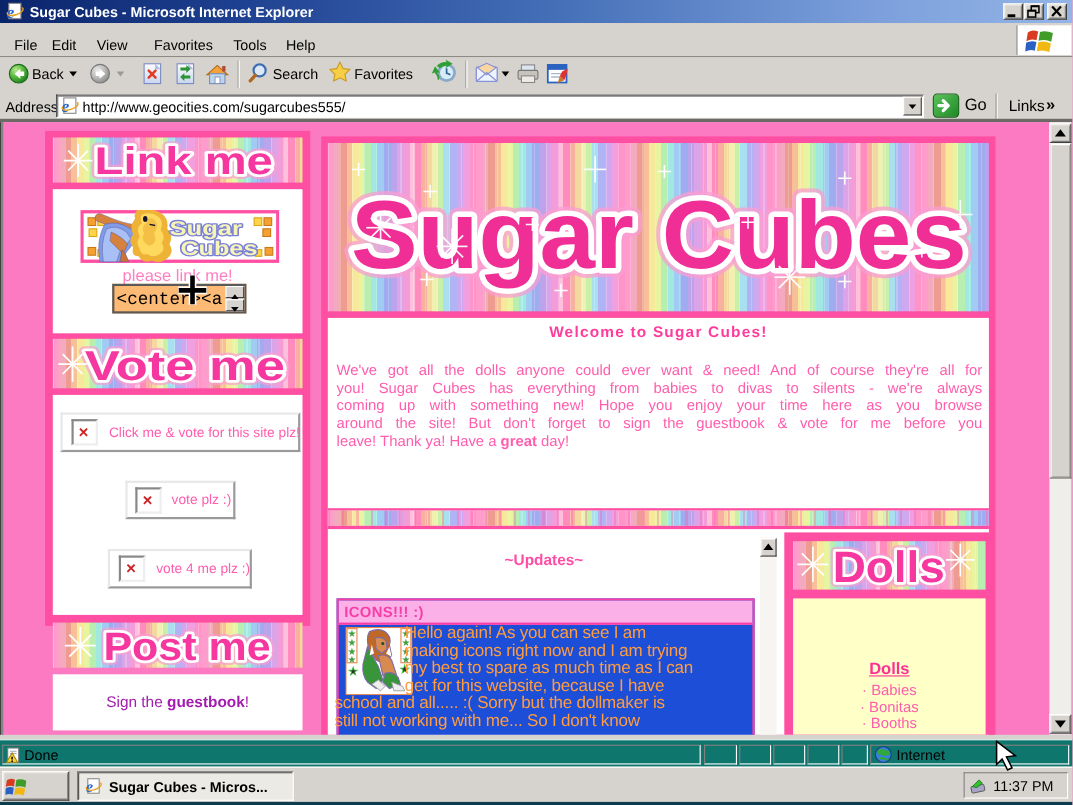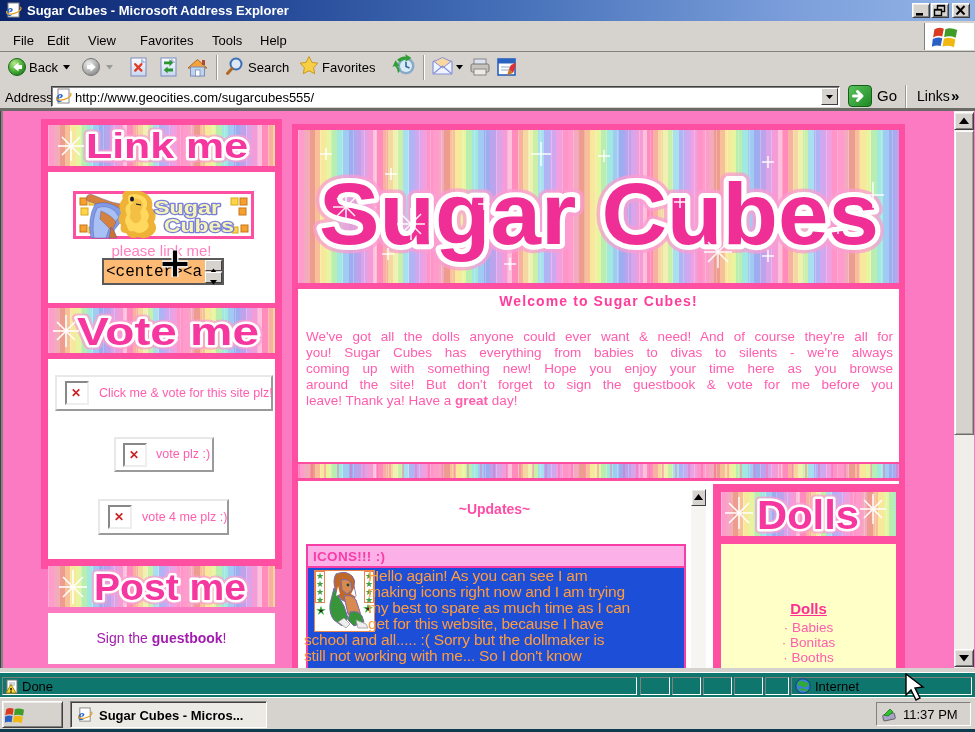--- a/index.html
+++ b/index.html
@@ -59,21 +59,21 @@
 </style>
 </head>
 <body>
 
 <div id="titlebar">
   <svg style="position:absolute;left:5px;top:2px;" width="17" height="17" viewBox="0 0 17 17">
     <rect x="3" y="1" width="11" height="14" fill="#fff" stroke="#888" stroke-width="1"></rect>
     <text x="1" y="14" font-family="Liberation Serif" font-size="16" font-weight="bold" font-style="italic" fill="#2a66c8">e</text>
     <path d="M 2 9 a 7.5 3.2 -18 1 0 13 -4" fill="none" stroke="#e8a020" stroke-width="1.3"></path>
   </svg>
-  <div class="ttext">Sugar Cubes - Microsoft Address Explorer</div>
+  <div class="ttext">Sugar Cubes - Microsoft Internet Explorer</div>
 </div>
 <div class="winbtn" style="left:912px;"><svg width="16" height="13">
       <rect x="3" y="9" width="7" height="2.6" fill="#000"></rect>
     </svg></div>
 <div class="winbtn" style="left:931px;"><svg width="16" height="13">
       <g fill="none" stroke="#000" stroke-width="1.4">
         <rect x="5.5" y="1.5" width="7" height="6"></rect>
         <rect x="2.5" y="5.5" width="7" height="6" fill="#d6d3ce"></rect>
       </g>
       <rect x="5.5" y="1" width="7" height="1.6" fill="#000"></rect>

